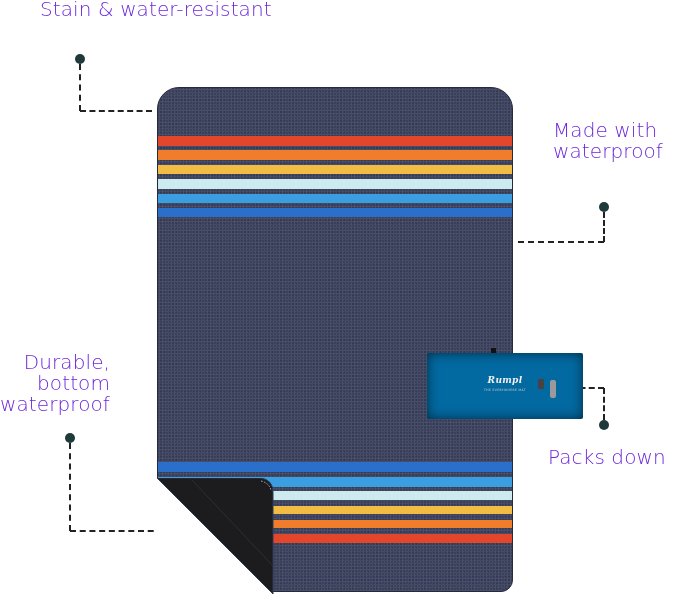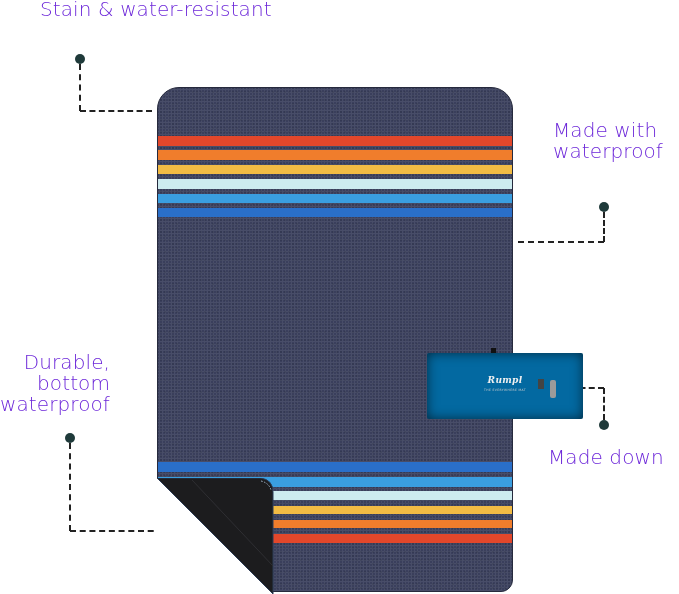--- a/index.html
+++ b/index.html
@@ -54,21 +54,21 @@
   <span>waterproof</span>
 </div>
 
 <div class="callout-text right-align" style="left:0px; width:110px; top:352px;">
   <span>Durable,</span>
   <span>bottom</span>
   <span>waterproof</span>
 </div>
 
 <div class="callout-text" style="left:548px; top:447px;">
-  <span>Made down</span>
+  <span>Packs down</span>
 </div>
 
 <div class="dot" style="left:75px; top:54px;"></div>
 <div class="vline" style="left:79px; top:64px; height:47px;"></div>
 <div class="hline" style="left:80px; top:110px; width:72px;"></div>
 
 <div class="dot" style="left:599px; top:202px;"></div>
 <div class="vline" style="left:603px; top:212px; height:30px;"></div>
 <div class="hline" style="left:518px; top:241px; width:86px;"></div>
 

